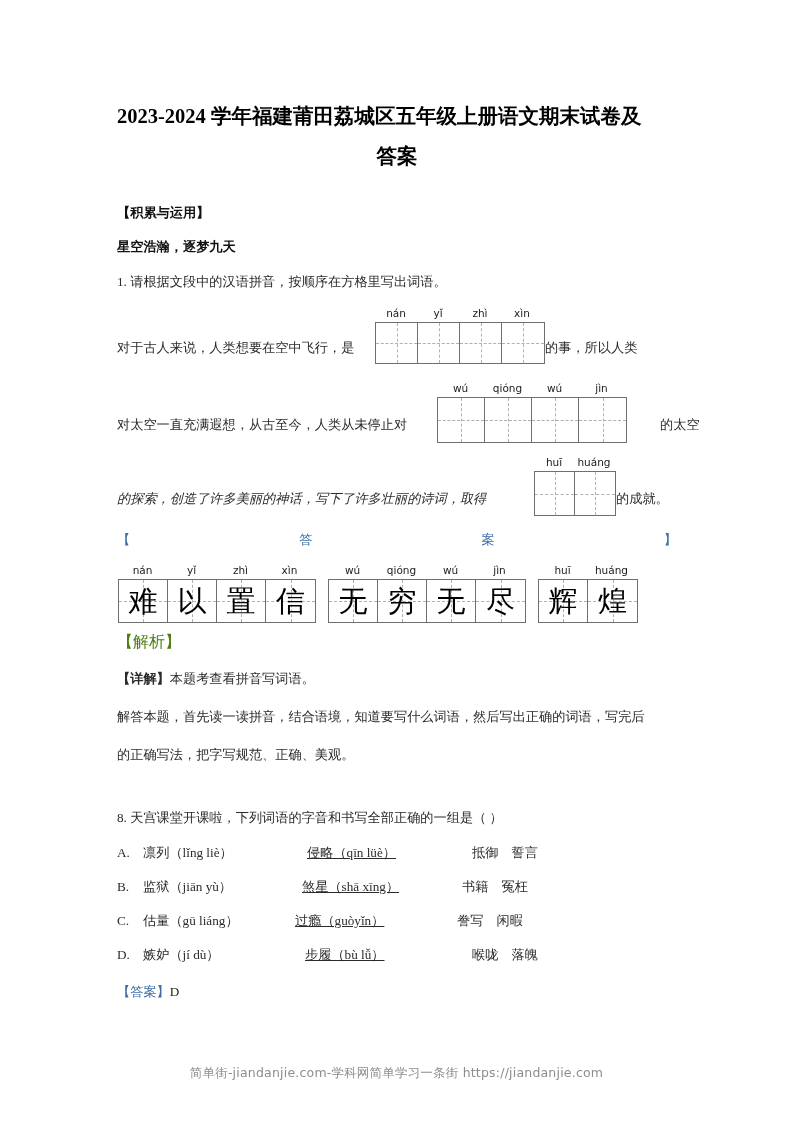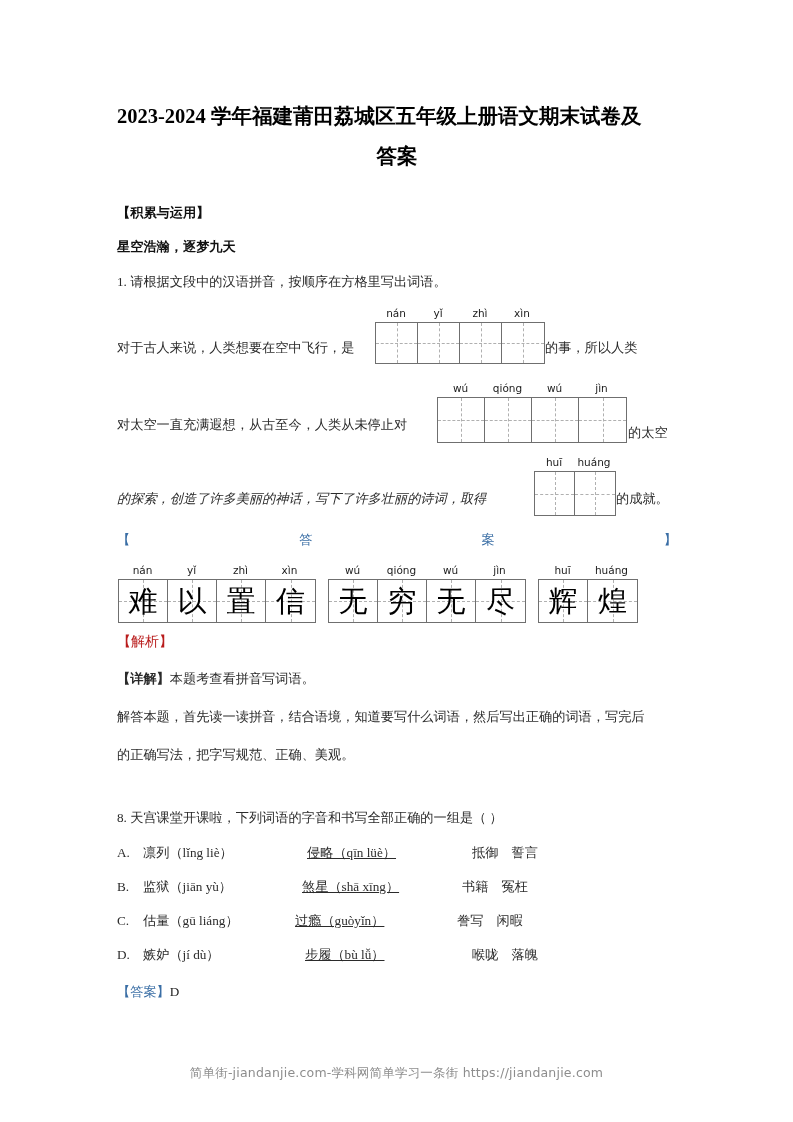--- a/index.html
+++ b/index.html
@@ -147,22 +147,22 @@
     color: #3a6ea5;
     font-size: 13.2px;
     line-height: 36px;
     margin: 0;
     width: 100%;
   }
   .answer-head span { color: #3a6ea5; }
 
   
   .tag-blue {
-    color: #b91c1c;
-    font-size: 14px;
+    color: #4d7c0f;
+    font-size: 16px;
     line-height: 36px;
     margin: 0;
   }
   .tag-inline { color: #3a6ea5; }
   .ans-val { color: #1a1a1a; }
 
   
   .opt {
     font-size: 13.2px;
     line-height: 34px;
@@ -239,21 +239,21 @@
           <div class="pinyin-cell" style="width:47px;">jìn</div>
         </div>
         <div class="cells-row" style="height:46px;">
           <div class="cell" style="width:47px;"></div>
           <div class="cell" style="width:47px;"></div>
           <div class="cell" style="width:47px;"></div>
           <div class="cell" style="width:47px;"></div>
         </div>
       </div>
       <span class="txt" style="position:absolute; left:0; top:34px; line-height:38px;">对太空一直充满遐想，从古至今，人类从未停止对</span>
-      <span class="txt" style="position:absolute; left:511px; top:42px; line-height:38px;">的太空</span>
+      <span class="txt" style="position:absolute; left:511px; top:34px; line-height:38px;padding-left:32px;">的太空</span>
     </div>
 
     <div class="flow-row" style="height:72px;">
       <div class="gridwrap" style="left:417px; top:4px;">
         <div class="pinyin-row">
           <div class="pinyin-cell" style="width:40px;">huī</div>
           <div class="pinyin-cell" style="width:40px;">huáng</div>
         </div>
         <div class="cells-row" style="height:45px;">
           <div class="cell" style="width:40px;"></div>

